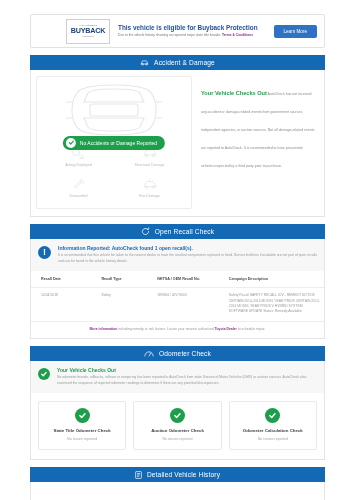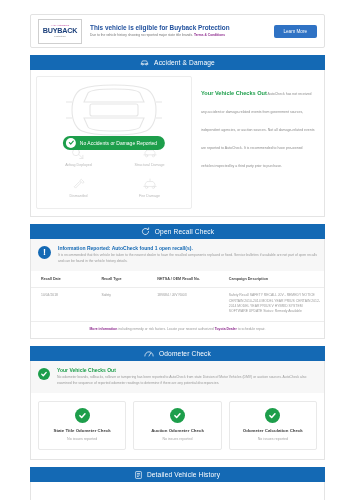--- a/index.html
+++ b/index.html
@@ -44,20 +44,21 @@
     width: 42px;
     height: 23px;
     flex: 0 0 42px;
     border: 1px solid #cfcfcf;
     background: #ffffff;
     display: flex;
     flex-direction: column;
     align-items: center;
     justify-content: center;
     overflow: hidden;
+    margin-left: 28px;
   }
   .buyback-logo .bb-top {
     font-size: 2.4px;
     color: #b0298e;
     letter-spacing: 0.1px;
     line-height: 3px;
     white-space: nowrap;
   }
   .buyback-logo .bb-main {
     font-size: 7.2px;

